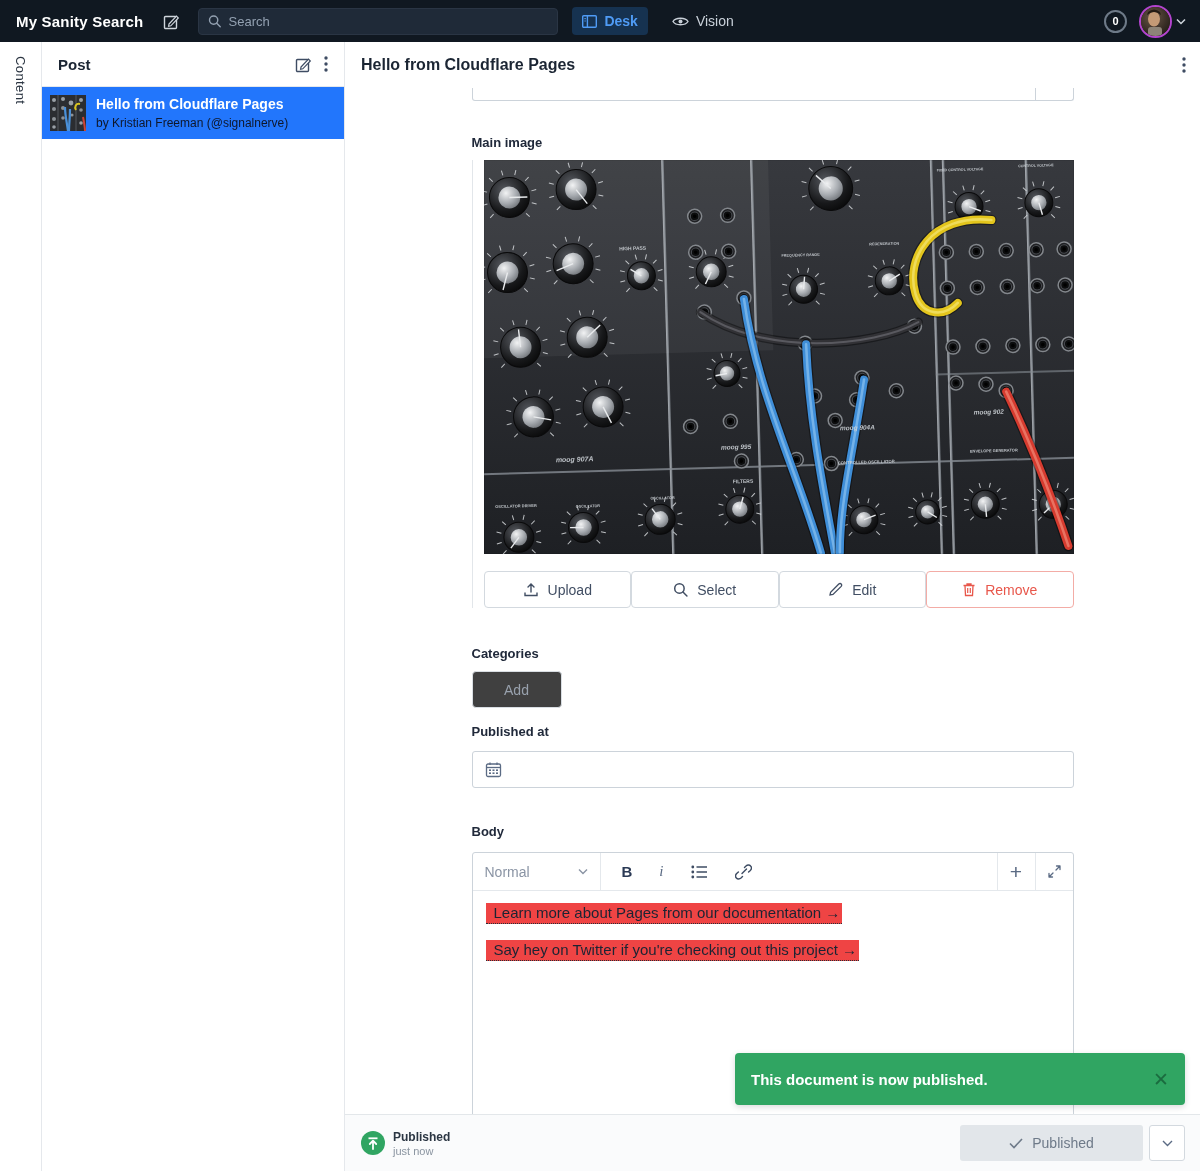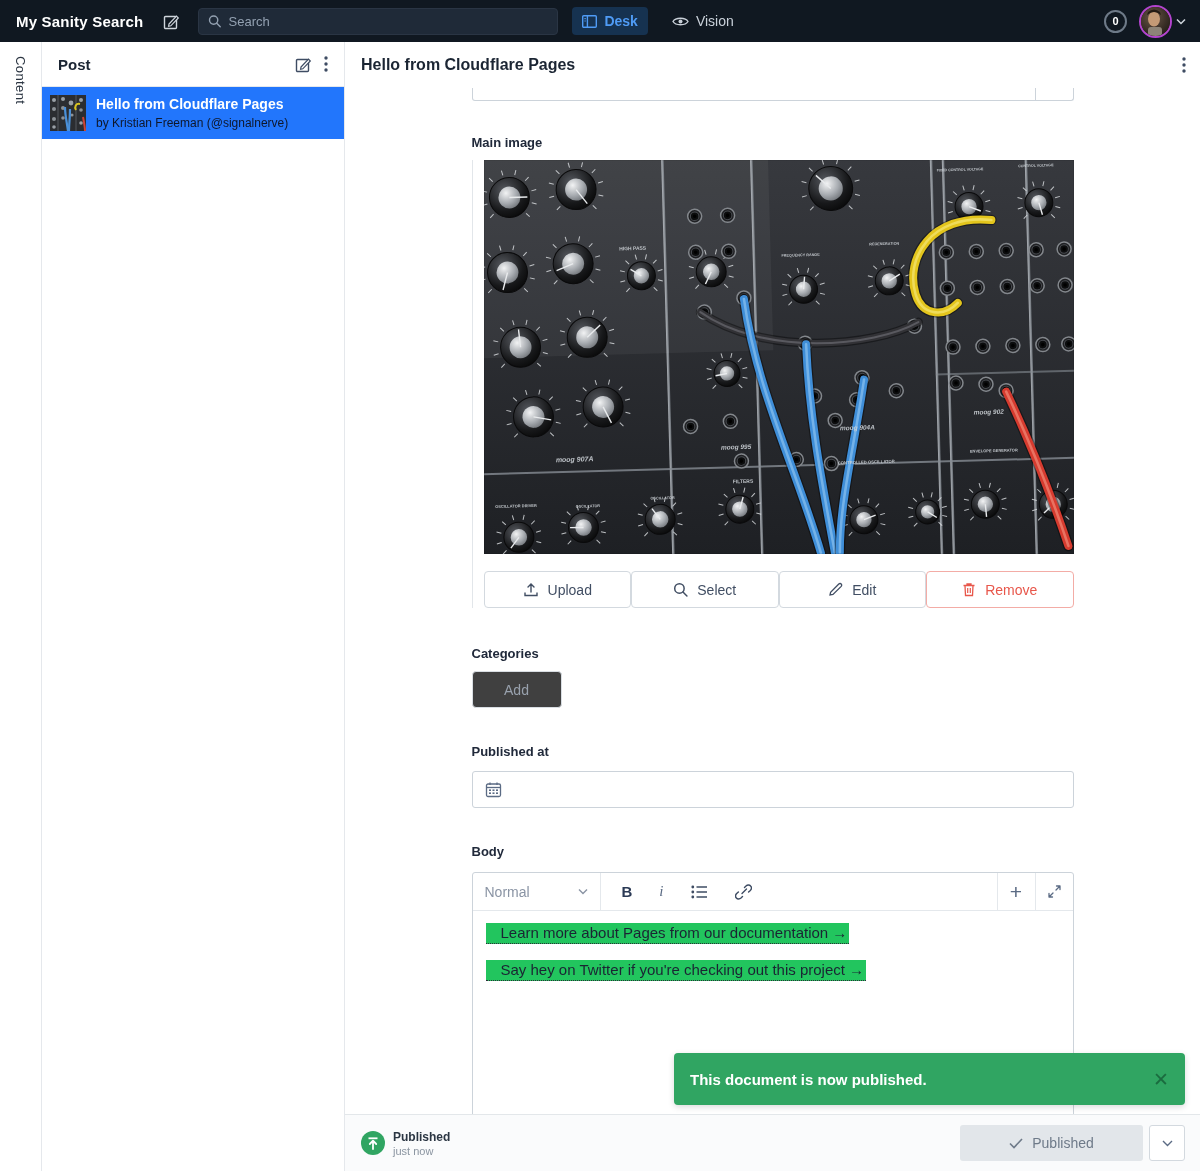--- a/index.html
+++ b/index.html
@@ -56,43 +56,43 @@
   .main-img { width:590px; height:394px; display:block; cursor:pointer; }
   .img-btns { display:flex; margin-top:17px; }
   .g-btn { flex:1; height:37px; background:#fff; border:1px solid #d3d9df; border-radius:4px; display:flex; align-items:center;
     justify-content:center; gap:9px; font-size:14px; color:#414e63; cursor:pointer; font-family:"Liberation Sans",sans-serif; }
   .g-btn.danger { color:#e8574b; border-color:#f3aca6; }
 
   .mt-cat { margin-top:38px; }
   .add-btn { margin-top:10px; width:90px; height:37px; background:#404040; border:1px solid #d9dee3; border-radius:4px;
     font-size:14px; color:#98a1ad; cursor:pointer; font-family:"Liberation Sans",sans-serif; }
 
-  .mt-pub { margin-top:36px; }
+  .mt-pub { margin-top:16px; }
   .date-input { margin-top:12px; height:37px; border:1px solid #ccd3da; border-radius:3px; display:flex; align-items:center;
     padding:0 12px; font-size:15px; color:#1f2a37; cursor:text; }
   .date-input .val { flex:1; }
 
   .mt-body { margin-top:36px; }
   .rte { margin-top:13px; border:1px solid #ccd3da; border-radius:3px 3px 0 0; height:400px; display:flex; flex-direction:column; }
   .rte-bar { height:38px; border-bottom:1px solid #e4e8ec; display:flex; align-items:stretch; flex:0 0 38px; }
   .style-select { width:128px; border-right:1px solid #e4e8ec; display:flex; align-items:center; padding:0 12px; gap:8px;
     font-size:14px; color:#8a94a4; cursor:pointer; }
   .style-select .lbl { flex:1; }
   .rte-icons { display:flex; align-items:center; gap:27px; padding-left:21px; flex:1; }
   .tb { background:none; border:none; cursor:pointer; color:#3e4c63; display:flex; align-items:center; font-family:"Liberation Serif",serif; }
   .tb.bold { font-family:"Liberation Sans",sans-serif; font-weight:700; font-size:15px; color:#2b3a55; }
   .tb.italic { font-style:italic; font-size:15px; color:#5b6b84; }
   .rte-side { width:38px; border-left:1px solid #e4e8ec; display:flex; align-items:center; justify-content:center; cursor:pointer; color:#5b6b84; }
   .plus-glyph { font-size:21px; font-weight:400; line-height:1; color:#5b6b84; }
   .rte-body { padding:13px 13px 0 13px; font-size:15px; color:#1b2433; cursor:text; }
   .rte-body p { margin-bottom:18px; line-height:1.25; }
-  .body-link { background:#22c55e; border-bottom:1px dotted #2a2f38; padding:1px 2px 2px 15px; cursor:pointer; color:#1b2433; }
+  .body-link { background:#ef4444; border-bottom:1px dotted #2a2f38; padding:1px 2px 2px 8px; cursor:pointer; color:#1b2433; }
 
   
-  .toast { position:absolute; right:15px; bottom:66px; width:511px; height:52px; background:#30a562; border-radius:4px;
+  .toast { position:absolute; right:15px; bottom:66px; width:450px; height:52px; background:#30a562; border-radius:4px;
     display:flex; align-items:center; padding:0 16px; box-shadow:0 2px 6px rgba(0,0,0,.15);justify-content:flex-end; }
   .toast-msg { flex:1; color:#fff; font-size:15px; font-weight:700; }
   .toast-x { background:none; border:none; color:rgba(10,60,35,.55); font-size:19px; cursor:pointer; line-height:1; }
 
   
   .pane-foot { height:57px; border-top:1px solid #e3e7ea; background:#fafbfc; display:flex; align-items:center; padding:0 15px 0 16px; flex:0 0 57px; }
   .pub-ico { width:24px; height:24px; border-radius:50%; background:#30a562; display:flex; align-items:center; justify-content:center; }
   .pub-meta { margin-left:8px; }
   .pub-title { font-size:12px; font-weight:700; color:#2b3643; }
   .pub-time { font-size:11px; color:#8a94a0; margin-top:1px; }

